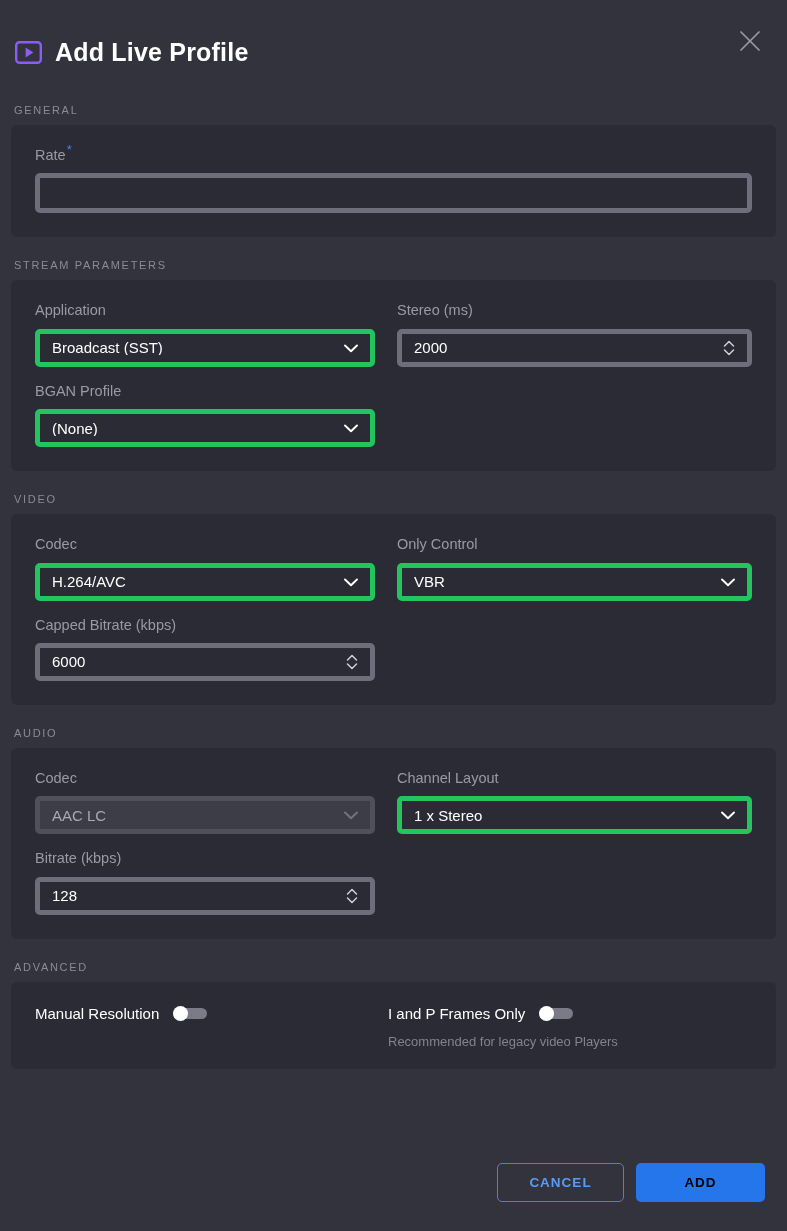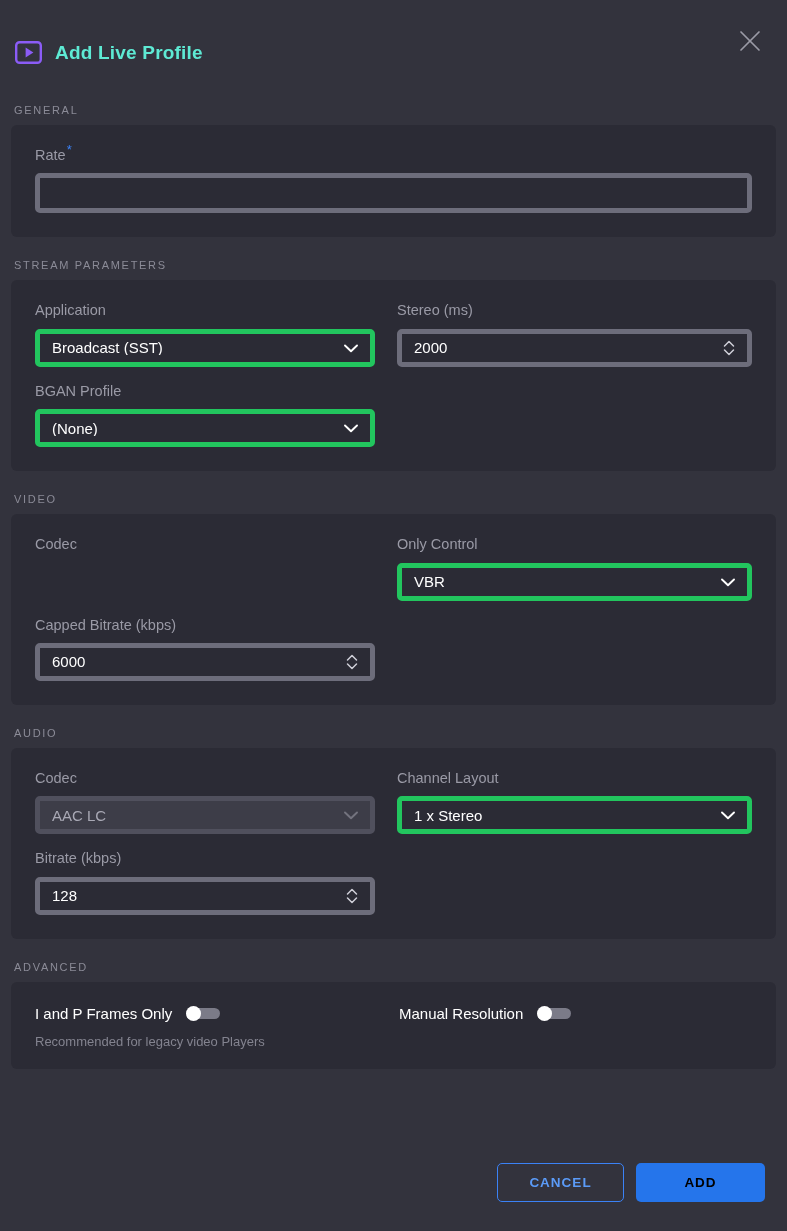--- a/index.html
+++ b/index.html
@@ -33,23 +33,23 @@
     width: 28px;
     height: 24px;
     flex: 0 0 auto;
     margin-right: 13px;
     display: flex;
     align-items: center;
     justify-content: center;
   }
   .title-icon svg { display: block; }
   .dialog-title {
-    font-size: 19px;
+    font-size: 25px;
     font-weight: bold;
-    color: #5eead4;
+    color: #ffffff;
     letter-spacing: 0.2px;
     line-height: 1;
   }
   .close-btn {
     position: absolute;
     right: 22px;
     top: 26px;
     width: 30px;
     height: 30px;
     display: flex;
@@ -315,20 +315,28 @@
         </div>
         <div class="field"></div>
       </div>
     </div>
 
     <div class="section-label">VIDEO</div>
     <div class="panel">
       <div class="field-row">
         <div class="field half">
           <div class="field-label">Codec</div>
+          <div class="control">
+            <span class="value">H.264/AVC</span>
+            <span class="chevron">
+              <svg width="14" height="9" viewBox="0 0 14 9">
+                <polyline points="1,1.5 7,7.2 13,1.5" fill="none" stroke="#ffffff" stroke-width="1.9" stroke-linecap="round" stroke-linejoin="round"></polyline>
+              </svg>
+            </span>
+          </div>
         </div>
         <div class="field">
           <div class="field-label">Only Control</div>
           <div class="control">
             <span class="value">VBR</span>
             <span class="chevron">
               <svg width="14" height="9" viewBox="0 0 14 9">
                 <polyline points="1,1.5 7,7.2 13,1.5" fill="none" stroke="#ffffff" stroke-width="1.9" stroke-linecap="round" stroke-linejoin="round"></polyline>
               </svg>
             </span>
@@ -391,39 +399,39 @@
             </span>
           </div>
         </div>
         <div class="field"></div>
       </div>
     </div>
 
     <div class="section-label">ADVANCED</div>
     <div class="panel adv-panel">
       <div class="toggle-row">
+        <div class="toggle-group">
+          <div class="toggle-line">
+            <span class="toggle-label">Manual Resolution</span>
+            <span class="switch">
+              <span class="track"></span>
+              <span class="knob"></span>
+            </span>
+          </div>
+        </div>
         <div class="toggle-group half">
           <div class="toggle-line">
             <span class="toggle-label">I and P Frames Only</span>
             <span class="switch">
               <span class="track"></span>
               <span class="knob"></span>
             </span>
           </div>
           <div class="hint">Recommended for legacy video Players</div>
         </div>
-        <div class="toggle-group">
-          <div class="toggle-line">
-            <span class="toggle-label">Manual Resolution</span>
-            <span class="switch">
-              <span class="track"></span>
-              <span class="knob"></span>
-            </span>
-          </div>
-        </div>
       </div>
     </div>
 
   </div>
 
   <div class="footer">
     <div class="btn btn-cancel">CANCEL</div>
     <div class="btn btn-add">ADD</div>
   </div>
 

